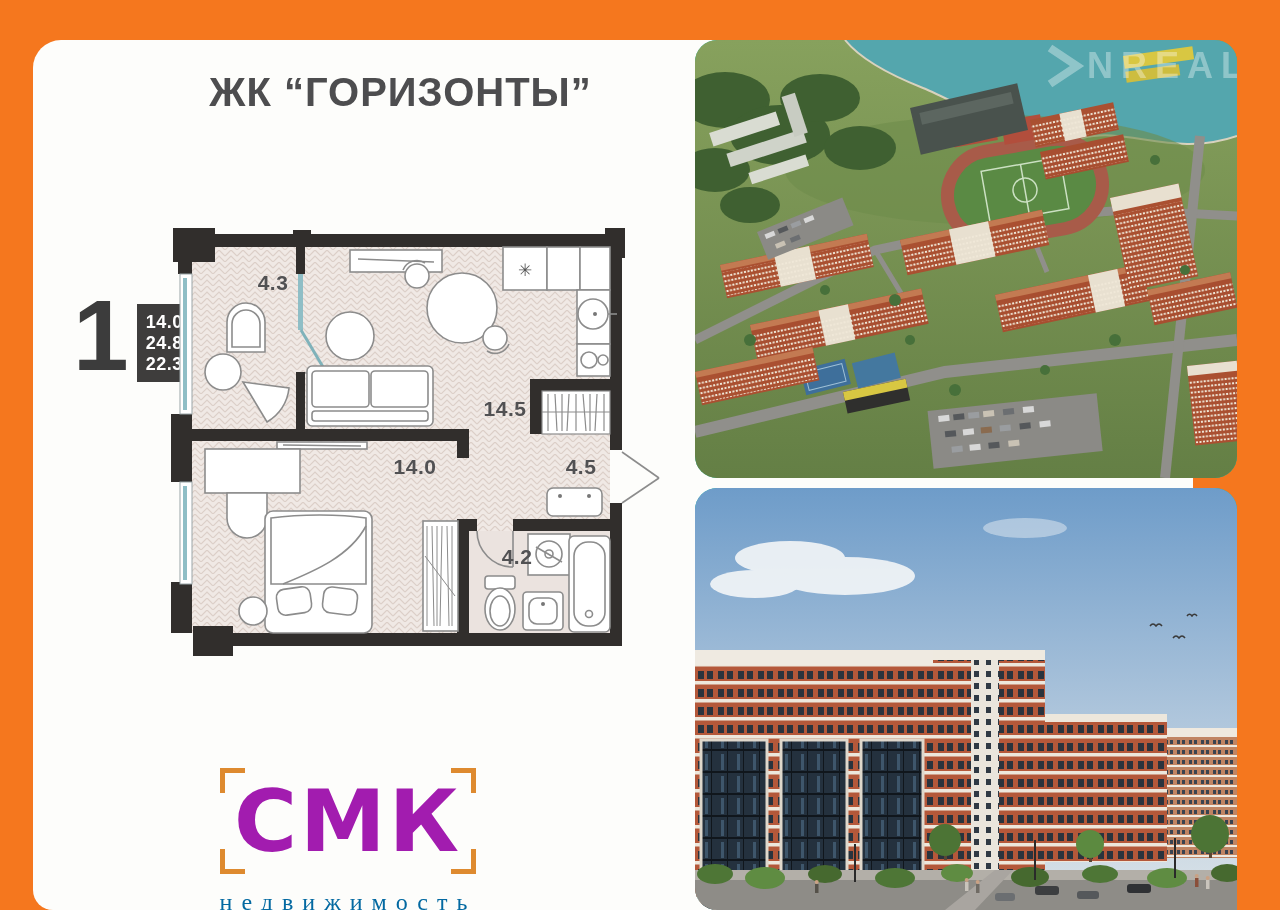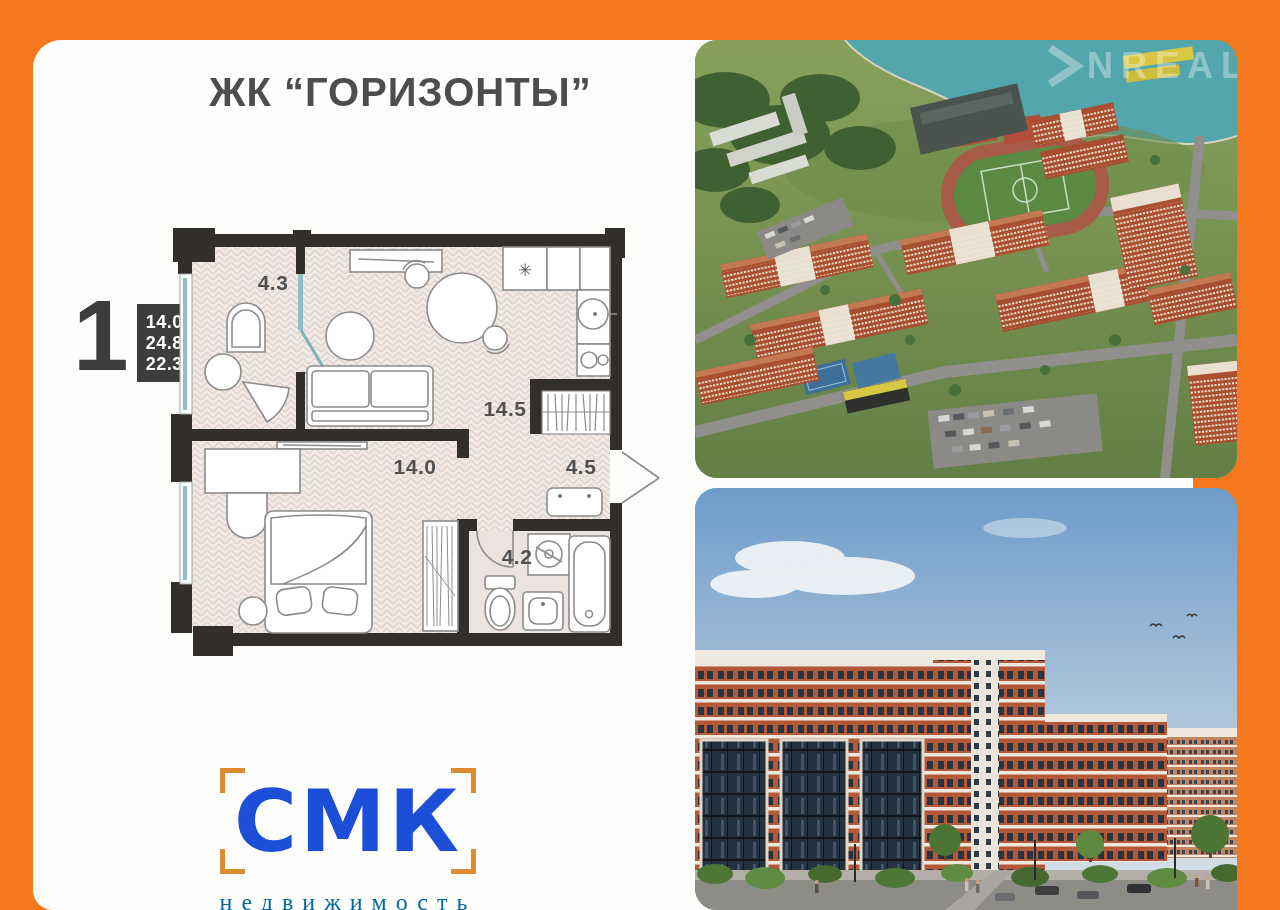--- a/index.html
+++ b/index.html
@@ -31,21 +31,21 @@
   .photo{
     position:absolute;left:662px;width:542px;overflow:hidden;background:#14b8a6;
   }
   .photo-top{top:0;height:438px;border-radius:22px;}
   .photo-bottom{top:448px;height:422px;border-radius:22px 22px 0 22px;}
   .photo svg{display:block;width:100%;height:100%;}
   .logo{position:absolute;left:150px;top:728px;width:330px;text-align:center;}
   .logo-mark{position:relative;width:256px;height:106px;margin:0 auto;}
   .logo-mark .word{
     font-family:"DejaVu Sans",sans-serif;font-size:86px;line-height:106px;
-    font-weight:bold;color:#1d4ed8;letter-spacing:3px;
+    font-weight:bold;color:#a21caf;letter-spacing:3px;
   }
   .bk{position:absolute;width:20px;height:20px;}
   .bk.tl{left:0;top:0;border-left:5px solid #DE8A2F;border-top:5px solid #DE8A2F;}
   .bk.tr{right:0;top:0;border-right:5px solid #DE8A2F;border-top:5px solid #DE8A2F;}
   .bk.bl{left:0;bottom:0;border-left:5px solid #DE8A2F;border-bottom:5px solid #DE8A2F;}
   .bk.br{right:0;bottom:0;border-right:5px solid #DE8A2F;border-bottom:5px solid #DE8A2F;}
   .logo-sub{
     margin-top:15px;font-family:"Liberation Serif",serif;font-size:24px;
     color:#0369a1;letter-spacing:9px;
   }

